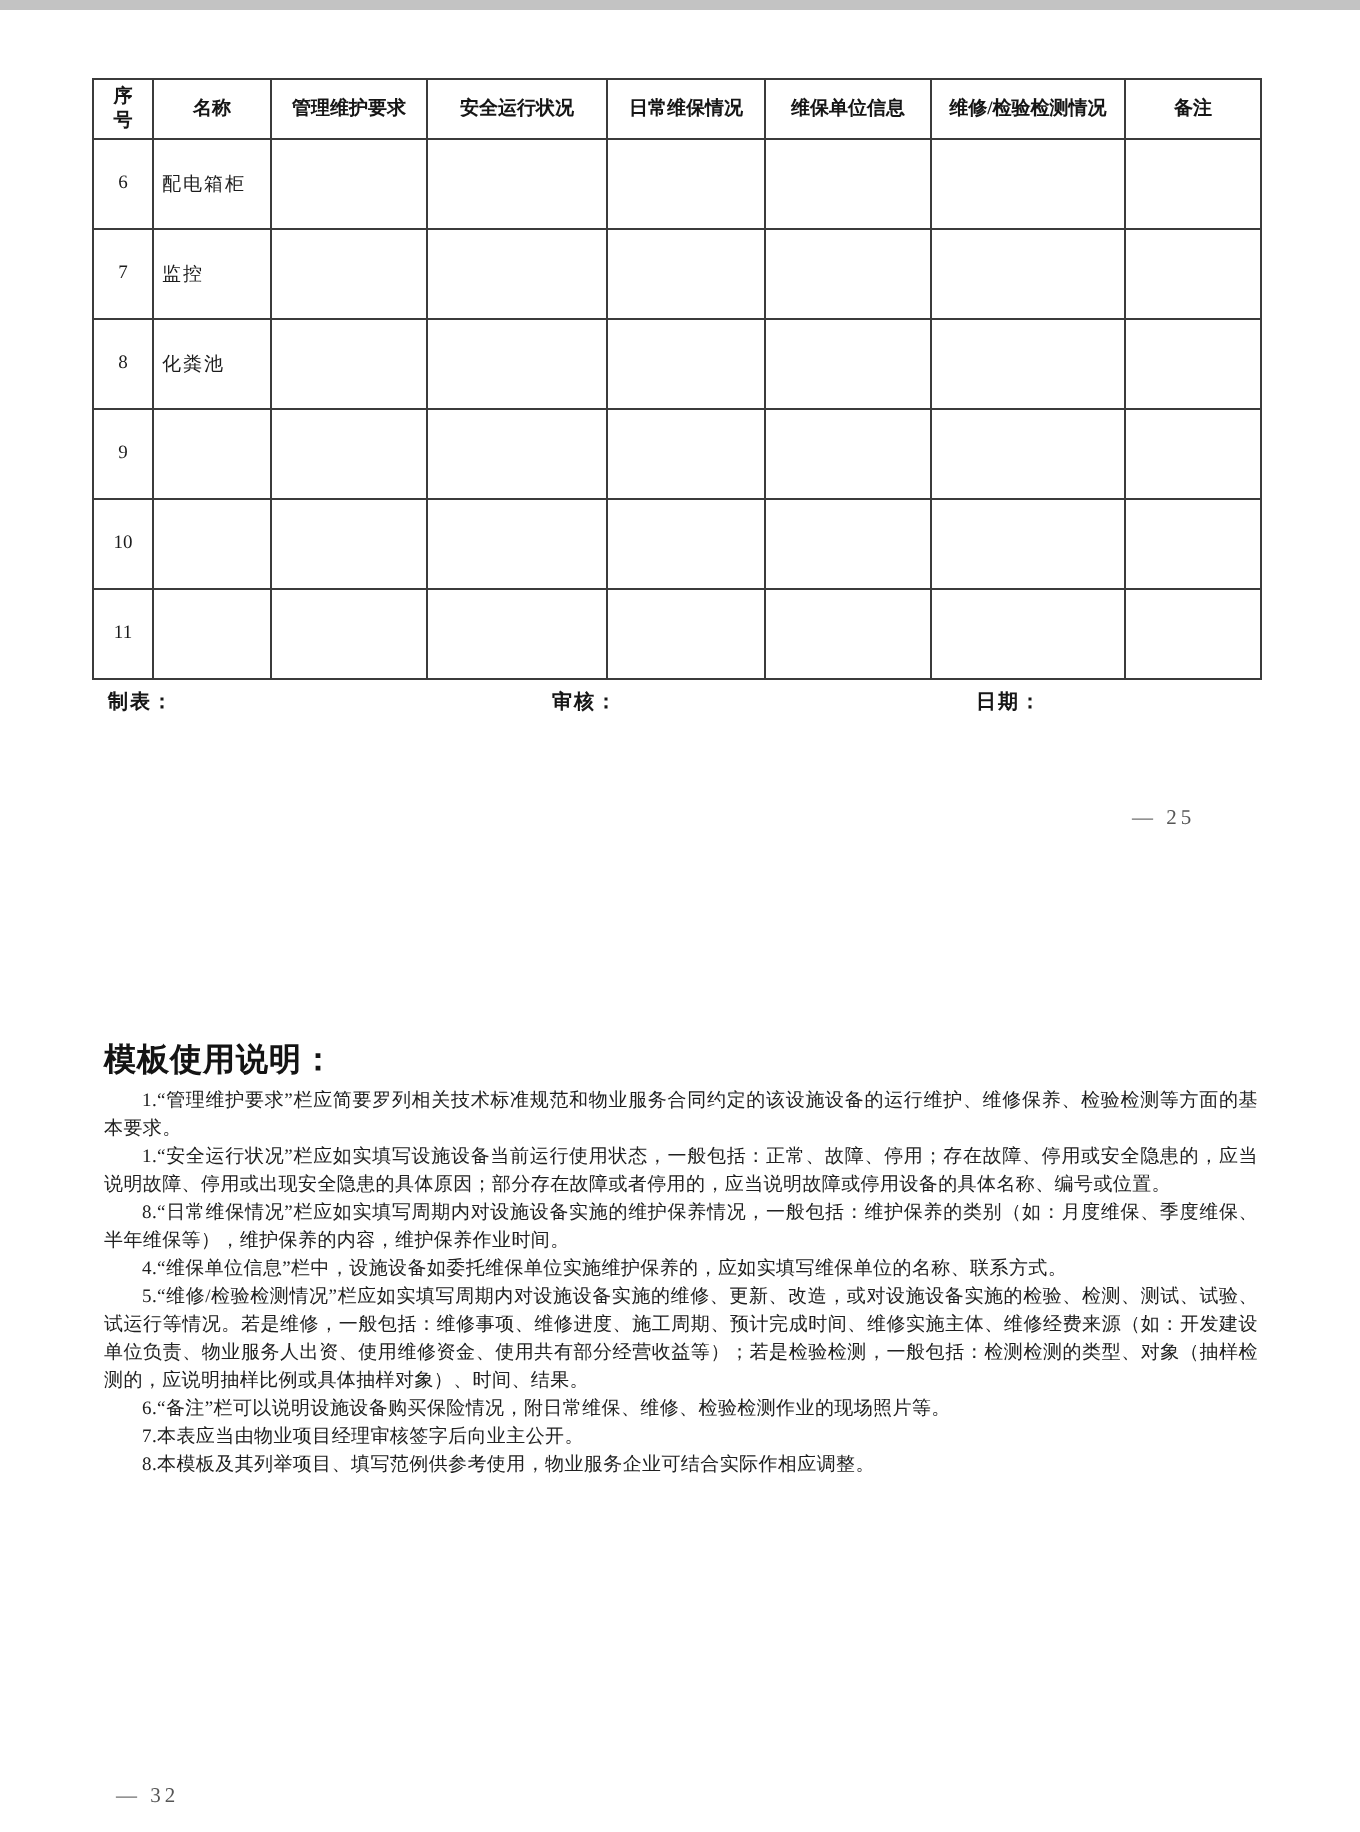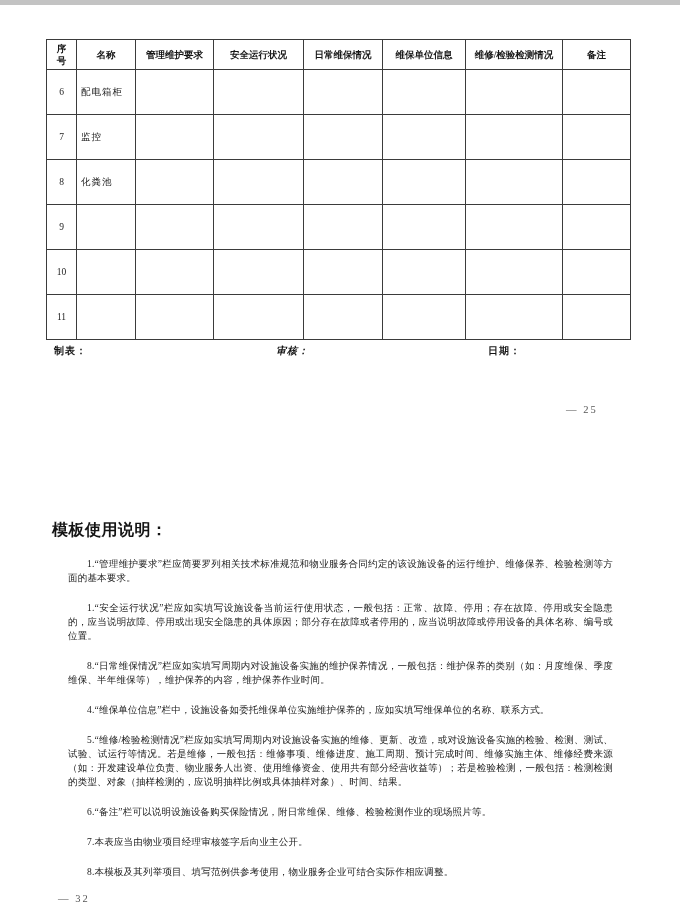--- a/index.html
+++ b/index.html
@@ -40,21 +40,21 @@
   .form-table td.cell-no{text-align:center;}
   .form-table td.cell-name{text-align:left;padding-left:4px;letter-spacing:1px;}
 
   
   .sign-row{position:absolute;top:344px;left:0;width:680px;height:14px;}
   .sign-label{
     position:absolute;font-size:10px;font-weight:600;color:#161616;
     letter-spacing:1px;
   }
   .sign-maker{left:54px;}
-  .sign-review{left:276px;font-style:italic;}
+  .sign-review{left:276px;}
   .sign-date{left:488px;}
 
   
   .page-num{
     position:absolute;font-size:10.5px;color:#565656;
     font-family:"Liberation Serif","DejaVu Serif",serif;
     letter-spacing:2px;
   }
   .page-num-top{top:404px;left:566px;}
   .page-num-bottom{top:893px;left:58px;}
@@ -62,21 +62,21 @@
   
   .instructions{
     position:absolute;left:52px;top:520px;width:577px;
     color:#202020;
   }
   .instructions h3{
     margin:0 0 3px 0;font-size:16px;font-weight:700;color:#141414;
     letter-spacing:0.5px;
   }
   .instructions p{
-    margin:16px;font-size:9.5px;line-height:14px;
+    margin:0;font-size:9.5px;line-height:14px;
     text-indent:2em;text-align:justify;
     letter-spacing:0.2px;
   }
 </style>
 </head>
 <body>
 
 <div class="page">
   <div class="page-top-edge"></div>
 

